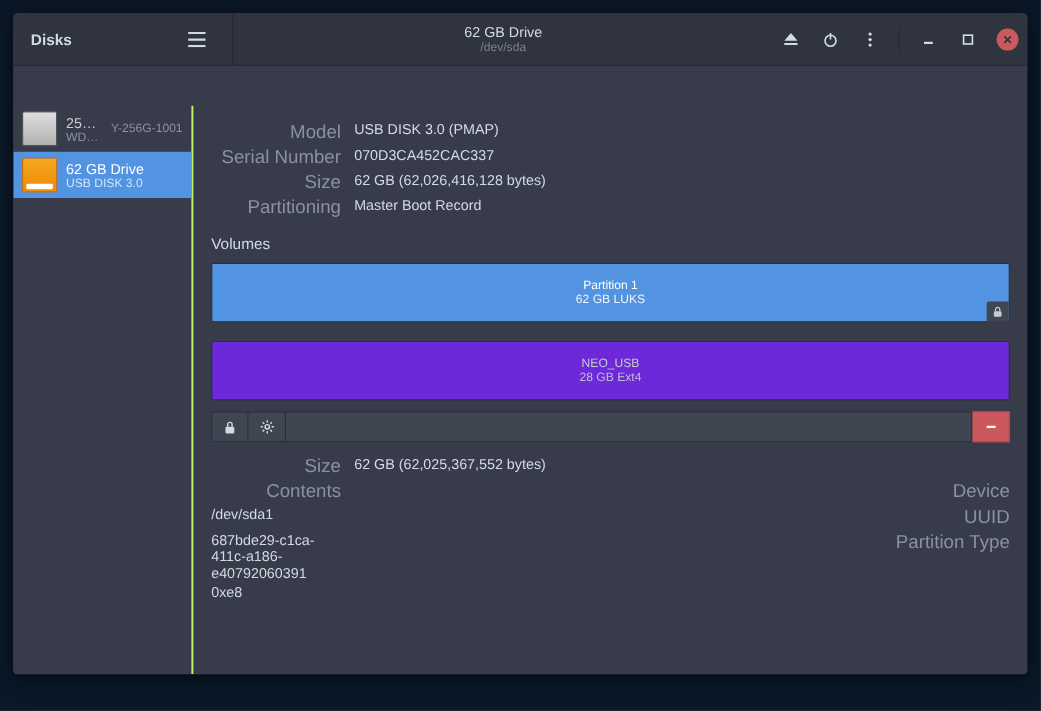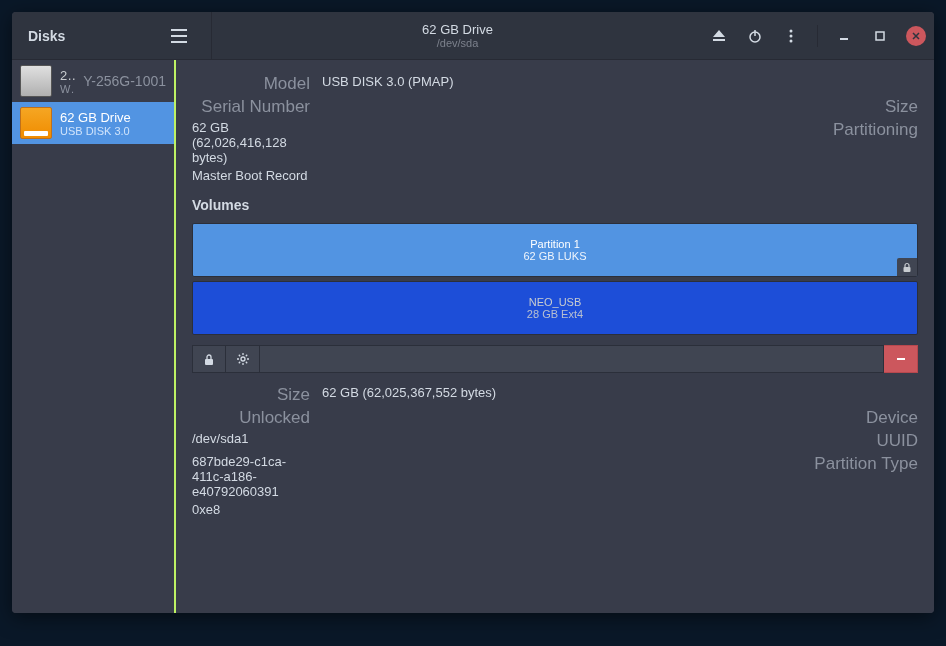--- a/index.html
+++ b/index.html
@@ -15,20 +15,21 @@
     }
     .window {
       width: 922px;
       height: 601px;
       background: #383c4a;
       border-radius: 4px;
       display: flex;
       flex-direction: column;
       box-shadow: 0 4px 20px rgba(0,0,0,.5);
       overflow: hidden;
+      gap: 36px;
     }
     .titlebar {
       height: 48px;
       background: #2f343f;
       border-bottom: 1px solid #272a34;
       display: flex;
       align-items: center;
     }
     .tb-left {
       width: 200px;
@@ -112,37 +113,37 @@
       content: "";
       position: absolute;
       bottom: 2px; left: 3px; right: 3px; height: 5px;
       background: #fff;
       border-radius: 1px;
     }
     .drive-text { flex: 1; min-width: 0; }
     .drive-name { font-size: 13px; white-space: nowrap; overflow: hidden; text-overflow: ellipsis; }
     .drive-sub { font-size: 11px; color: #8b919e; white-space: nowrap; overflow: hidden; text-overflow: ellipsis; }
     .drive-item.selected .drive-sub { color: #cfe3fb; }
-    .drive-extra { font-size: 14px; color: #8b919e; }
+    .drive-extra { font-size: 11px; color: #8b919e; }
     .main {
       flex: 1;
       background: #383c4a;
       padding: 14px 0 0 0;
       overflow-y: auto;
     }
     .kv-grid {
       display: grid;
       grid-template-columns: 118px 1fr;
       gap: 3px 12px;
       padding: 0 16px;
     }
     .kv-key { text-align: right; color: #8b919e; font-size: 17px; }
     .kv-val { color: #d3dae3; font-size: 13px; }
     .section-title {
-      font-weight: 700;
+      font-weight: 400;
       color: #d3dae3;
       padding: 14px 16px 10px;
       font-size: 14px;
     }
     .volumes-box {
       margin: 0 16px 10px;
       display: flex;
       flex-direction: column;
       gap: 4px;
     }
@@ -153,22 +154,23 @@
       padding: 14px 8px;
       position: relative;
     }
     .vol.selected {
       background: #5294e2;
       color: #fff;
     }
     .vol .vt { font-size: 11px; }
     .vol .vs { font-size: 11px; opacity: .9; }
     .vol.plain {
-      background: #1d4ed8;
+      background: #6d28d9;
       color: #c8ccd0;
+      margin-top: 13px;
     }
     .lock-corner {
       position: absolute;
       bottom: 0; right: 0;
       width: 20px; height: 18px;
       background: #404552;
       border-top-left-radius: 2px;
       display: flex; align-items: center; justify-content: center;
     }
     .toolbar {
@@ -273,20 +275,21 @@
           <div class="drive-sub">USB DISK 3.0</div>
         </div>
       </div>
     </div>
 
     <div class="main">
       <div class="kv-grid">
         <div class="kv-key">Model</div>
         <div class="kv-val">USB DISK 3.0 (PMAP)</div>
         <div class="kv-key">Serial Number</div>
+        <div class="kv-val">070D3CA452CAC337</div>
         <div class="kv-key">Size</div>
         <div class="kv-val">62 GB (62,026,416,128 bytes)</div>
         <div class="kv-key">Partitioning</div>
         <div class="kv-val">Master Boot Record</div>
       </div>
 
       <div class="section-title">Volumes</div>
 
       <div class="volumes-box">
         <div class="vol selected">
@@ -322,21 +325,21 @@
         <div class="tool-danger">
           <svg width="14" height="14" viewBox="0 0 14 14">
               <path d="M3 7h8" stroke="#fff" stroke-width="2"></path>
             </svg>
         </div>
       </div>
 
       <div class="kv-grid">
         <div class="kv-key">Size</div>
         <div class="kv-val">62 GB (62,025,367,552 bytes)</div>
-        <div class="kv-key">Unlocked</div>
+        <div class="kv-key">Contents</div>
         <div class="kv-key">Device</div>
         <div class="kv-val">/dev/sda1</div>
         <div class="kv-key">UUID</div>
         <div class="kv-val">687bde29-c1ca-411c-a186-e40792060391</div>
         <div class="kv-key">Partition Type</div>
         <div class="kv-val">0xe8</div>
       </div>
     </div>
   </div>
 </div>

